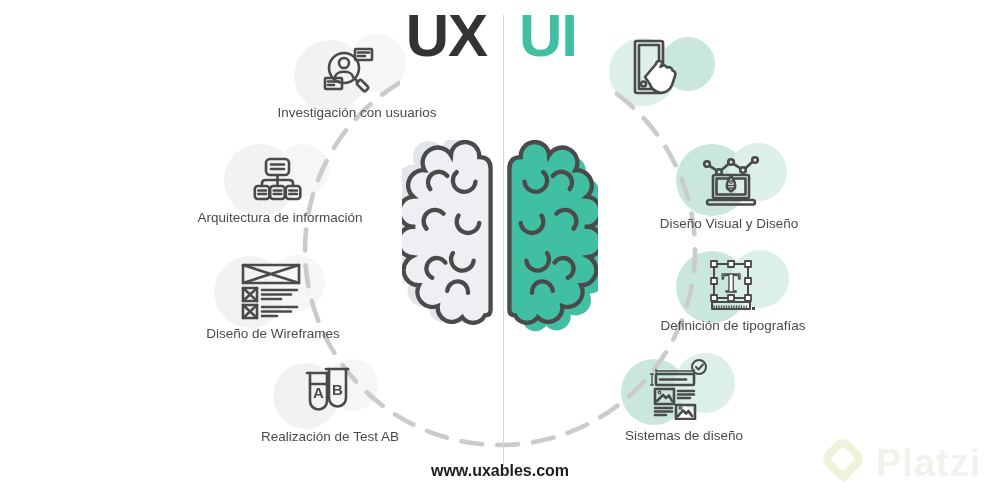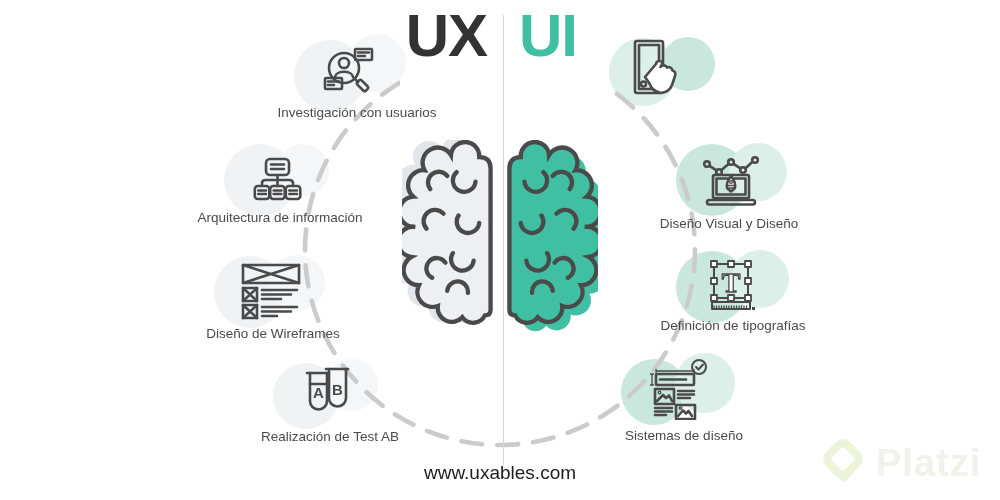--- a/index.html
+++ b/index.html
@@ -11,21 +11,21 @@
   #title-ux{right:513px;color:var(--title-dark);}
   #title-ui{left:519px;color:var(--teal);}
   #divider{position:absolute;left:503px;top:15px;width:1px;height:450px;background:#d6d6d6;}
   .label{position:absolute;transform:translateX(-50%);white-space:nowrap;
          font-size:13.5px;font-weight:400;color:var(--label);line-height:16px;}
   .ic{stroke:var(--dark);stroke-width:2.6;fill:none;stroke-linecap:round;stroke-linejoin:round;}
   .thin{stroke-width:1.3;}
   .tube-letter{font:700 15px "Liberation Sans",sans-serif;fill:var(--dark);stroke:none;}
   .typo-letter{font:700 28px "Liberation Serif",serif;fill:#fff;stroke:var(--dark);stroke-width:1.3;}
   #footer-site{position:absolute;left:500px;top:462px;transform:translateX(-50%);
-               font-size:19px;font-weight:400;color:var(--footer-dark);}
+               font-size:16px;font-weight:700;color:var(--footer-dark);}
   #watermark{position:absolute;left:820px;top:436px;display:flex;align-items:center;gap:10px;}
   #watermark-text{font-size:38px;font-weight:600;letter-spacing:1px;color:var(--watermark-text);}
 </style>
 </head>
 <body>
 
 <div id="stage">
 
   <svg class="layer" width="1000" height="500">
     <g stroke="none">

